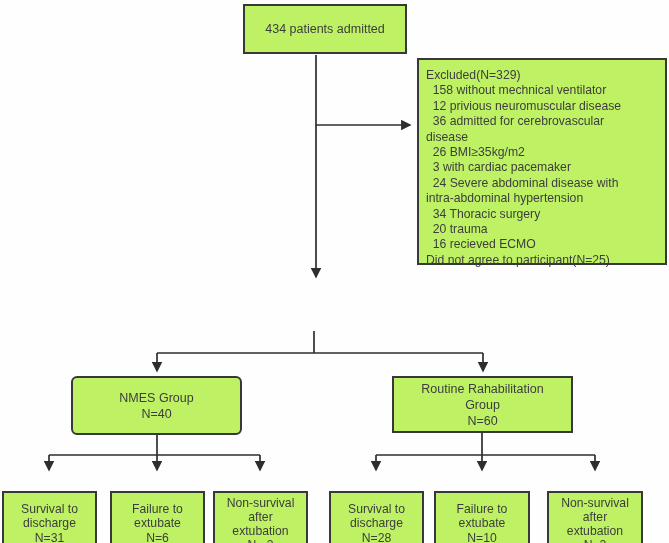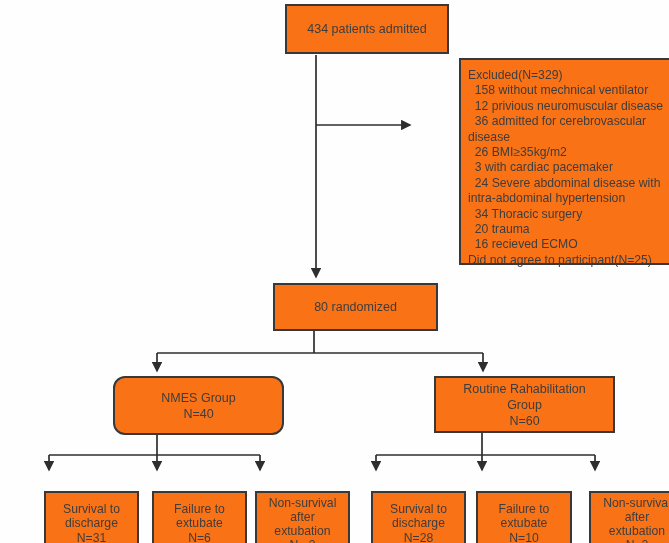--- a/index.html
+++ b/index.html
@@ -8,37 +8,36 @@
     width:669px;height:543px;
     background:#fefefe;
     font-family:"Liberation Sans","DejaVu Sans",sans-serif;
     color:#3d3d3d;
     overflow:hidden;
   }
   #connectors{position:absolute;left:0;top:0;width:669px;height:543px;pointer-events:none;}
   #connectors line{stroke:#2e2e2e;stroke-width:1.7;}
   .box{
     position:absolute;
-    background:#f97316;
+    background:#bef264;
     border:2px solid #383838;
     box-sizing:border-box;
     display:flex;align-items:center;justify-content:center;
     text-align:center;
     white-space:pre-line;
     font-size:12.5px;line-height:15px;
     color:#3d3d3d;
-    margin-left:42px;
   }
   #box-admitted   {left:243px;top:4px;  width:164px;height:50px;}
   #box-excluded   {left:417px;top:58px; width:250px;height:207px;
                    align-items:flex-start;justify-content:flex-start;
                    text-align:left;white-space:pre;
                    padding:8px 3px 2px 7px;font-size:12.2px;line-height:15.4px;}
   #box-randomized {left:231px;top:283px;width:165px;height:48px;}
-  #box-nmes       {left:71px; top:376px;width:171px;height:59px;border-radius:12px;line-height:16px;}
+  #box-nmes       {left:71px; top:376px;width:171px;height:59px;border-radius:6px;line-height:16px;}
   #box-routine    {left:392px;top:376px;width:181px;height:57px;line-height:16px;}
   .outcome{top:491px;width:95px;height:65px;font-size:12.2px;line-height:14.5px;}
   #box-out1{left:2px;}
   #box-out2{left:110px;}
   #box-out3{left:213px;line-height:14px;}
   #box-out4{left:329px;}
   #box-out5{left:434px;width:96px;}
   #box-out6{left:547px;width:96px;line-height:14px;}
 </style>
 </head>
@@ -94,21 +93,20 @@
 disease
   26 BMI≥35kg/m2
   3 with cardiac pacemaker
   24 Severe abdominal disease with
 intra-abdominal hypertension
   34 Thoracic surgery
   20 trauma
   16 recieved ECMO
 Did not agree to participant(N=25)</div>
 
-  <div class="box" id="box-randomized">80 randomized</div>
 
   <div class="box" id="box-nmes">NMES Group
 N=40</div>
 
   <div class="box" id="box-routine">Routine Rahabilitation
 Group
 N=60</div>
 
   <div class="box outcome" id="box-out1">Survival to
 discharge

